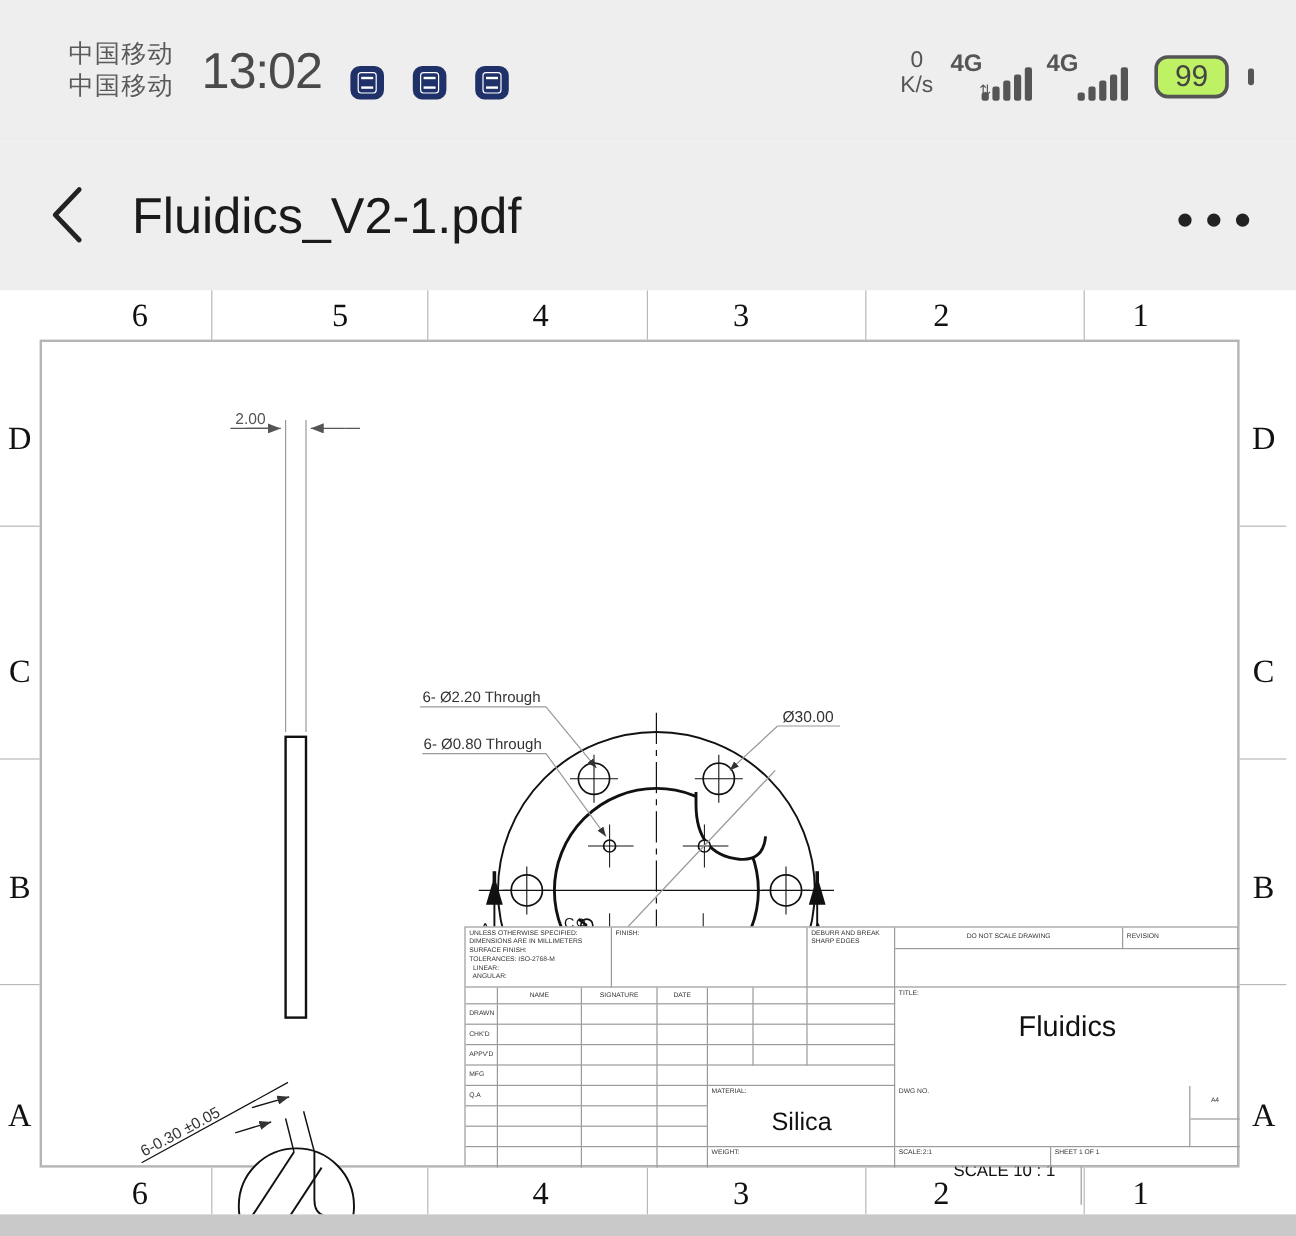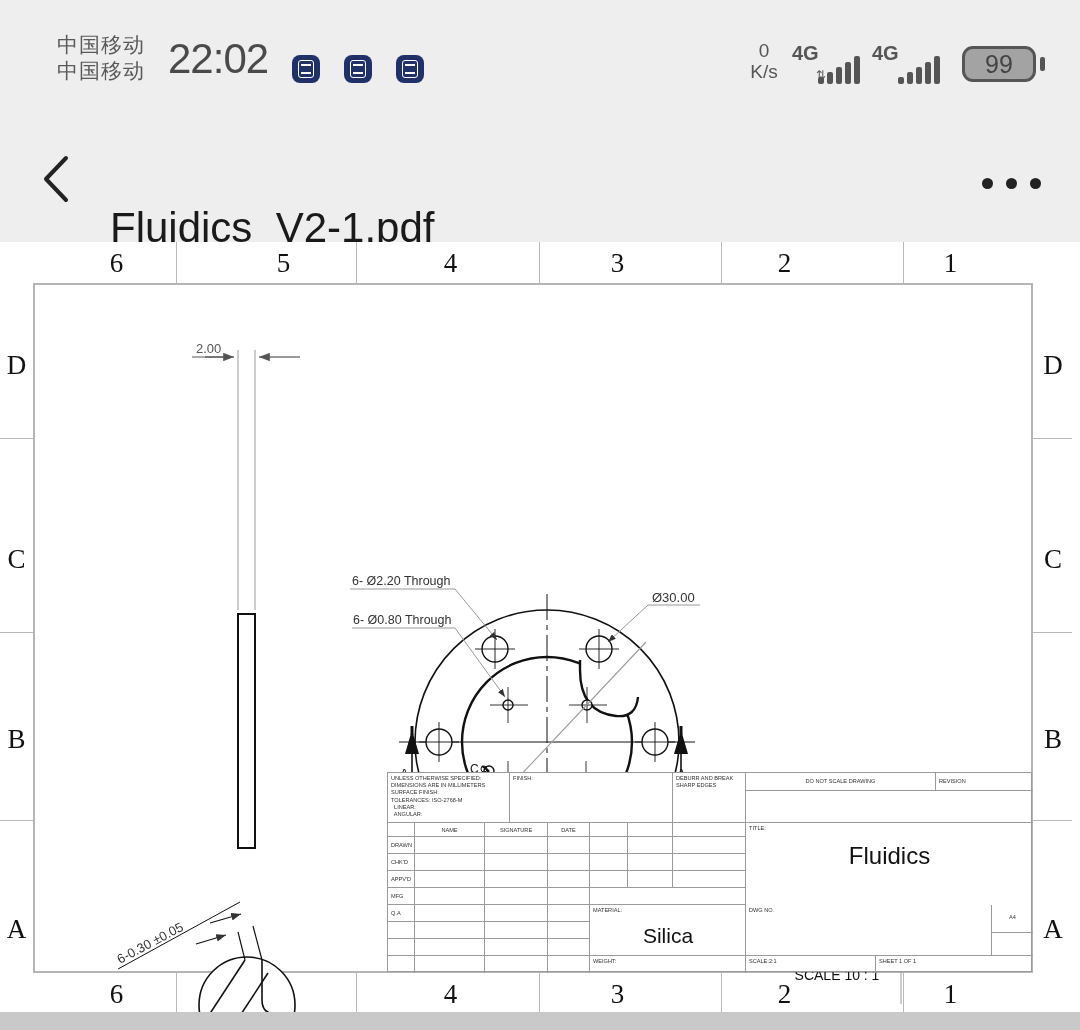--- a/index.html
+++ b/index.html
@@ -61,22 +61,22 @@
   }
   .bars{position:absolute;left:26px;bottom:0;height:30px;width:52px;}
   .bars i{position:absolute;bottom:0;width:6px;background:#555;border-radius:2px;display:block;}
   .bars i:nth-child(1){left:0;height:7px;}
   .bars i:nth-child(2){left:9px;height:12px;}
   .bars i:nth-child(3){left:18px;height:17px;}
   .bars i:nth-child(4){left:27px;height:22px;}
   .bars i:nth-child(5){left:36px;height:28px;}
   .ulabel{position:absolute;left:24px;bottom:2px;font-size:12px;color:#555;}
   #battery{
-    position:absolute;left:962px;top:46px;width:74px;height:36px;
-    border:3px solid #555;border-radius:11px;background:#a3a3a3;box-sizing:border-box;
+    position:absolute;left:962px;top:46px;width:62px;height:36px;
+    border:3px solid #555;border-radius:11px;background:#bef264;box-sizing:border-box;
   }
   #battery span{
     display:block;text-align:center;font-size:25px;line-height:30px;color:#444;
     font-family:"Liberation Sans",sans-serif;
   }
   #battery-tip{
     position:absolute;left:1040px;top:57px;width:5px;height:14px;
     background:#555;border-radius:2px;
   }
 
@@ -85,21 +85,20 @@
     position:absolute;left:0;top:118px;width:1080px;height:124px;
     background:#eeeeee;
   }
   #back-icon{
     position:absolute;left:40px;top:36px;width:34px;height:50px;cursor:pointer;
   }
   #doc-title{
     position:absolute;left:110px;top:36px;
     font-size:42px;line-height:52px;color:#1a1a1a;
     font-family:"Liberation Sans",sans-serif;
-    margin-top:48px;
   }
   #more-icon{
     position:absolute;right:38px;top:60px;width:60px;height:12px;
   }
   #more-icon i{
     position:absolute;top:0;width:11px;height:11px;border-radius:50%;background:#222;
   }
   #more-icon i:nth-child(1){left:0;}
   #more-icon i:nth-child(2){left:24px;}
   #more-icon i:nth-child(3){left:48px;}
@@ -159,21 +158,21 @@
   .lbl{font-family:"Liberation Sans",sans-serif;fill:#111;}
 </style>
 </head>
 <body>
 
 <div id="status-bar">
   <div class="carrier">
     <div>中国移动</div>
     <div>中国移动</div>
   </div>
-  <div class="clock">22:02</div>
+  <div class="clock">13:02</div>
 
   <div class="appicon" id="app-icon-1">
       <span class="glyph"></span>
     </div>
   <div class="appicon" id="app-icon-2">
       <span class="glyph"></span>
     </div>
   <div class="appicon" id="app-icon-3">
       <span class="glyph"></span>
     </div>

